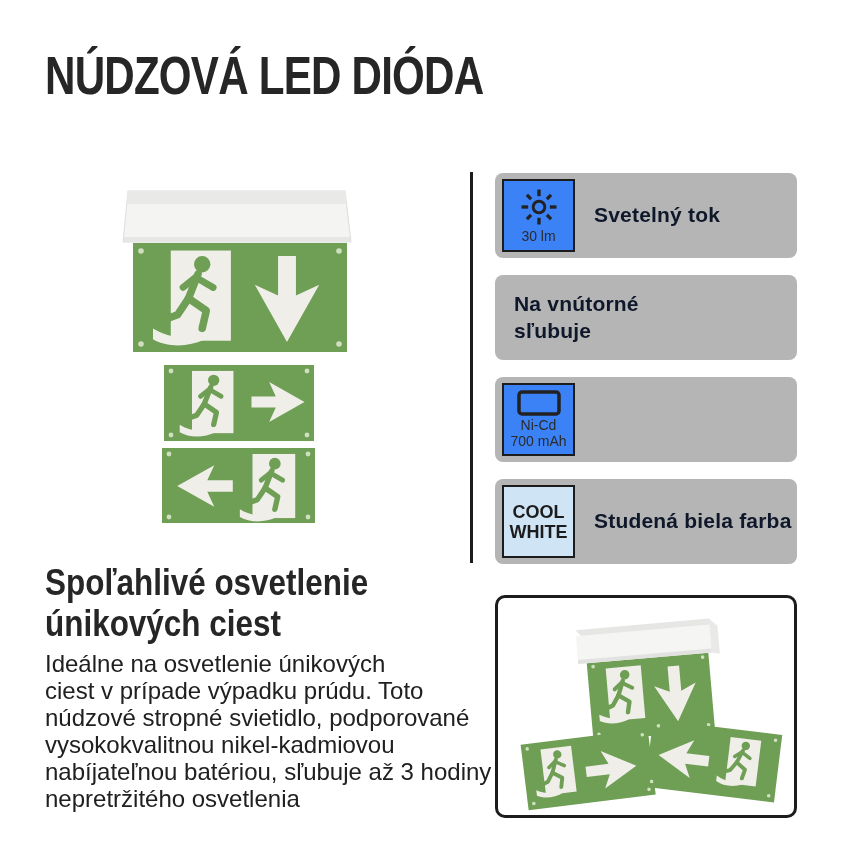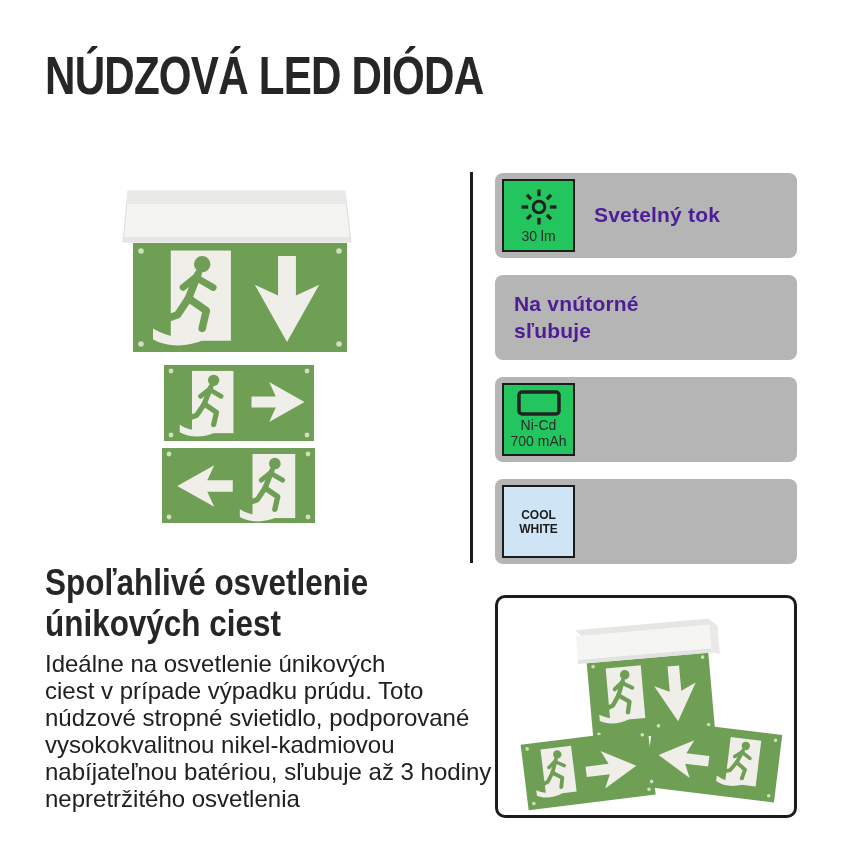--- a/index.html
+++ b/index.html
@@ -32,31 +32,31 @@
 
   
   .divider{position:absolute;left:470px;top:172px;width:3px;height:391px;background:var(--ink);}
   .features{position:absolute;left:495px;top:173px;width:302px;display:flex;flex-direction:column;gap:17px;}
   .feature-row{
     height:85px;background:var(--gray);border-radius:8px;
     display:flex;align-items:center;
   }
   .icon-box{
     width:73px;height:73px;margin-left:7px;flex:0 0 auto;
-    background:#22c55e;border:2.5px solid var(--ink);
+    background:#3b82f6;border:2.5px solid var(--ink);
     display:flex;flex-direction:column;align-items:center;justify-content:center;
   }
   .icon-box.blue{background:var(--blue);}
   .icon-caption{
     font-size:14px;line-height:1.1;color:#2b2b2b;text-align:center;
     white-space:pre-line;margin-top:2px;
   }
-  .icon-caption.bold{font-weight:700;font-size:12px;color:var(--ink);}
+  .icon-caption.bold{font-weight:700;font-size:18px;color:var(--ink);}
   .feature-label{
-    margin-left:19px;color:#4c1d95;font-size:21px;font-weight:600;
+    margin-left:19px;color:#0f172a;font-size:21px;font-weight:600;
     line-height:1.25;white-space:pre-line;letter-spacing:0.2px;
   }
 
   
   .desc-heading{
     position:absolute;left:45px;top:562px;
     font-size:37px;font-weight:700;line-height:1.12;color:var(--text);
     transform:scaleX(0.85);transform-origin:left top;white-space:pre-line;
   }
   .desc-body{
@@ -184,20 +184,21 @@
         <div class="icon-caption">Ni-Cd
 700 mAh</div>
       </div>
     </div>
 
     <div class="feature-row">
       <div class="icon-box blue">
         <div class="icon-caption bold">COOL
 WHITE</div>
       </div>
+      <div class="feature-label">Studená biela farba</div>
     </div>
 
   </div>
 
   <h2 class="desc-heading">Spoľahlivé osvetlenie
 únikových ciest</h2>
   <p class="desc-body">Ideálne na osvetlenie únikových
 ciest v prípade výpadku prúdu. Toto
 núdzové stropné svietidlo, podporované
 vysokokvalitnou nikel-kadmiovou

